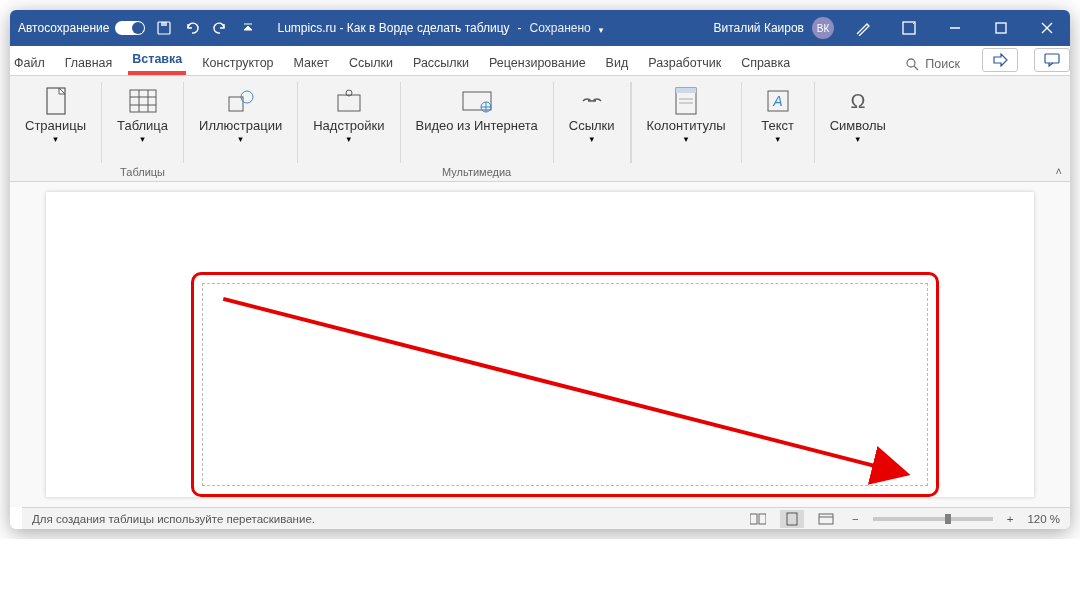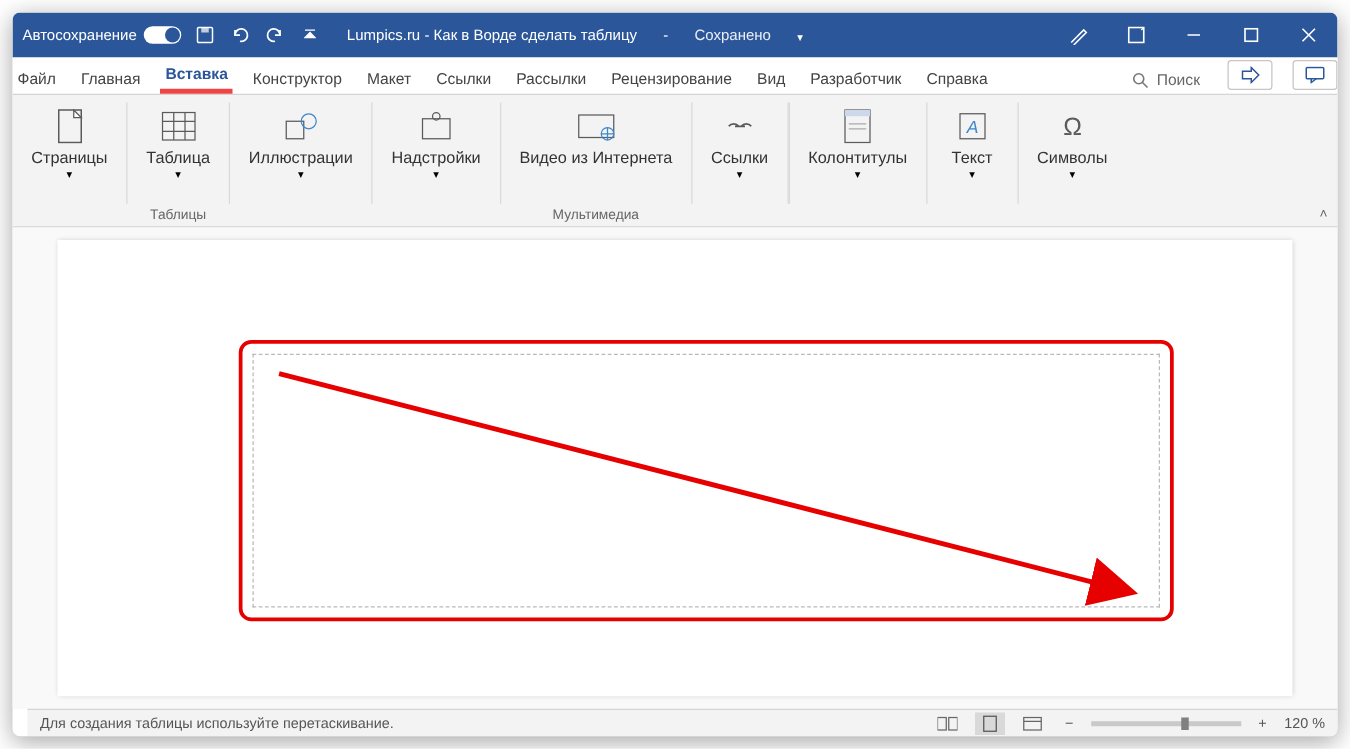--- a/index.html
+++ b/index.html
@@ -1,26 +1,26 @@
 <!DOCTYPE html>
 <html><head>
 <meta charset="utf-8">
 <style>
   * { box-sizing: border-box; margin: 0; padding: 0; font-family: "Segoe UI", Arial, sans-serif; }
   body { background: #fff; }
-  .outer-shadow { position: relative; width: 1060px; height: 579px; margin: 10px; box-shadow: 0 4px 20px rgba(0,0,0,0.35); border-radius: 6px; overflow: hidden; background: #fff; }
+  .outer-shadow { position: relative; width: 1060px; height: 519px; margin: 10px; box-shadow: 0 4px 20px rgba(0,0,0,0.35); border-radius: 6px; overflow: hidden; background: #fff; }
 
   
   .titlebar { height: 36px; background: #2b579a; display: flex; align-items: center; color: #fff; font-size: 12px; }
   .titlebar .autosave { display: flex; align-items: center; gap: 6px; padding-left: 8px; }
   .toggle { width: 30px; height: 14px; border-radius: 7px; background: #fff; position: relative; }
   .toggle .knob { position: absolute; right: 1px; top: 1px; width: 12px; height: 12px; border-radius: 50%; background: #2b579a; }
   .qat { display: flex; align-items: center; gap: 10px; margin-left: 10px; }
   .qat-btn { width: 18px; height: 18px; display:flex; align-items:center; justify-content:center; cursor:pointer; }
-  .doc-title { margin-left: 20px; display:flex; align-items:flex-end; gap:21px; }
+  .doc-title { margin-left: 20px; display:flex; align-items:flex-end; gap:8px; }
   .saved { opacity: .9; }
   .chevdown { font-size: 9px; }
   .title-spacer { flex:1; }
   .user { display:flex; align-items:center; gap:8px; margin-right:6px; }
   .avatar { width:22px; height:22px; border-radius:50%; background:#8d8dbf; color:#fff; font-size:10px; display:flex; align-items:center; justify-content:center; }
   .winicon { width:46px; height:36px; display:flex; align-items:center; justify-content:center; cursor:pointer; }
 
   
   .tabsrow { height: 30px; background:#fff; border-bottom:1px solid #d4d4d4; display:flex; align-items:flex-end; padding: 0 0; gap: 12px; font-size:12.5px; color:#444; }
   .tab { padding: 6px 4px 5px; cursor:pointer; }
@@ -92,20 +92,24 @@
           </svg>
       </div>
     </div>
     <div class="doc-title">
       <span>Lumpics.ru - Как в Ворде сделать таблицу</span>
       <span>-</span>
       <span class="saved">Сохранено</span>
       <span class="chevdown">▾</span>
     </div>
     <div class="title-spacer"></div>
+    <div class="user">
+      <span>Виталий Каиров</span>
+      <div class="avatar">ВК</div>
+    </div>
     <div class="winicon">
       <svg width="16" height="16" viewBox="0 0 16 16">
           <path d="M2 14 L12 4 L14 6 L4 16" fill="none" stroke="#fff" stroke-width="1.3"></path>
         </svg>
     </div>
     <div class="winicon">
       <svg width="14" height="14" viewBox="0 0 14 14">
           <rect x="1" y="1" width="12" height="12" fill="none" stroke="#fff" stroke-width="1.3"></rect>
           <path d="M11 3 L13 1" stroke="#fff"></path>
         </svg>

